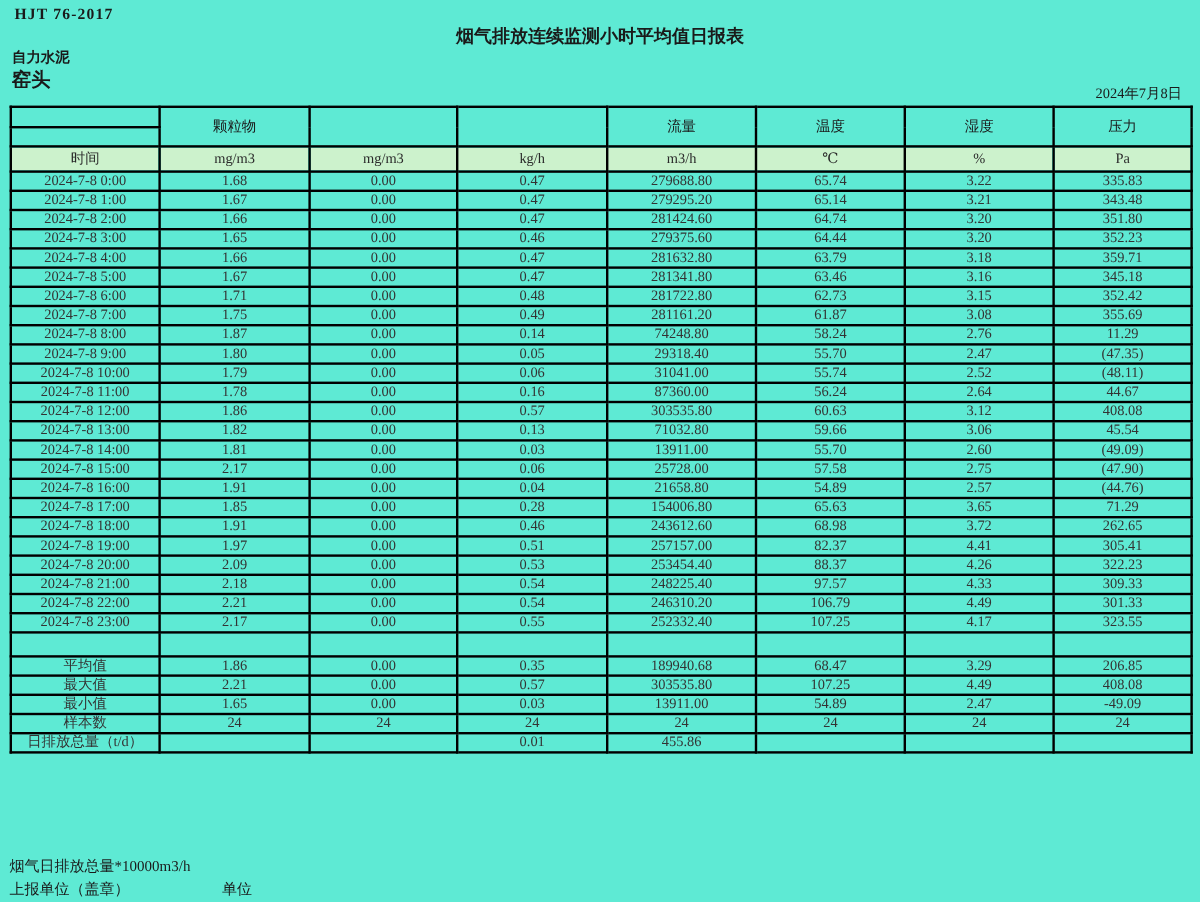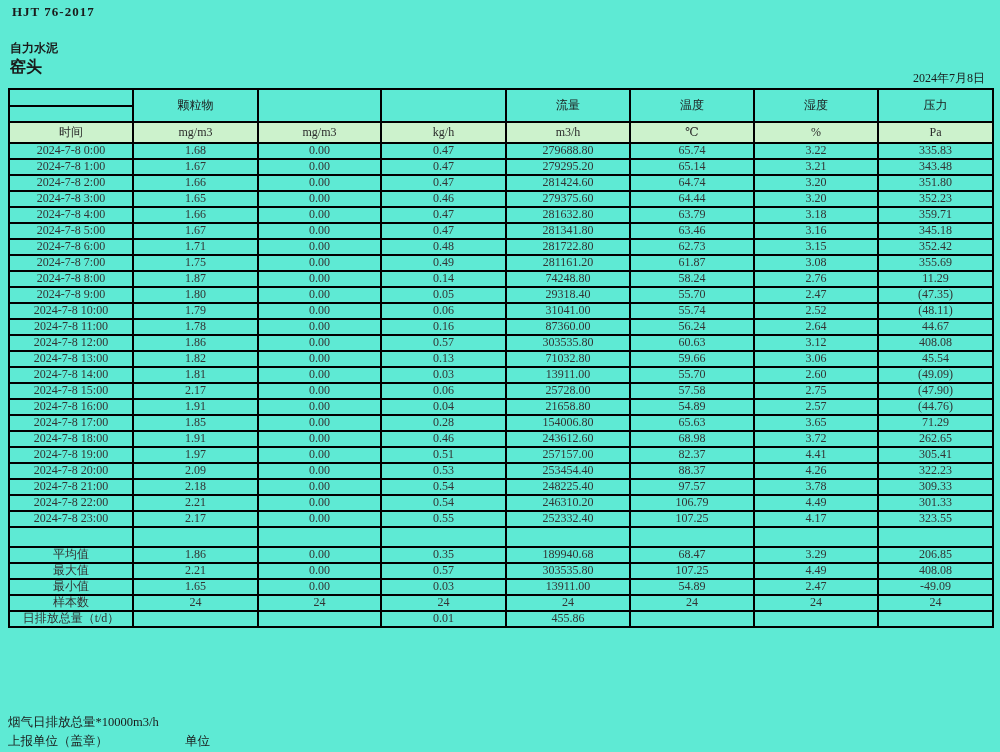--- a/index.html
+++ b/index.html
@@ -66,20 +66,21 @@
     position:absolute; left:185px; top:733px;
     font-size:12.5px; color:#1a1a1a;
   }
 </style>
 </head>
 <body>
 
 <div class="page">
 
   <div class="doc-code">HJT 76-2017</div>
+  <div class="report-title">烟气排放连续监测小时平均值日报表</div>
   <div class="company-name">自力水泥</div>
   <div class="station-name">窑头</div>
   <div class="report-date">2024年7月8日</div>
 
   <table class="report">
     <colgroup>
       <col style="width:124px">
         <col style="width:125px">
         <col style="width:123px">
         <col style="width:125px">
@@ -322,21 +323,21 @@
           <td>4.26</td>
           <td>322.23</td>
         </tr>
         <tr class="data-row">
           <td>2024-7-8 21:00</td>
           <td>2.18</td>
           <td>0.00</td>
           <td>0.54</td>
           <td>248225.40</td>
           <td>97.57</td>
-          <td>3.78</td>
+          <td>4.33</td>
           <td>309.33</td>
         </tr>
         <tr class="data-row">
           <td>2024-7-8 22:00</td>
           <td>2.21</td>
           <td>0.00</td>
           <td>0.54</td>
           <td>246310.20</td>
           <td>106.79</td>
           <td>4.49</td>

